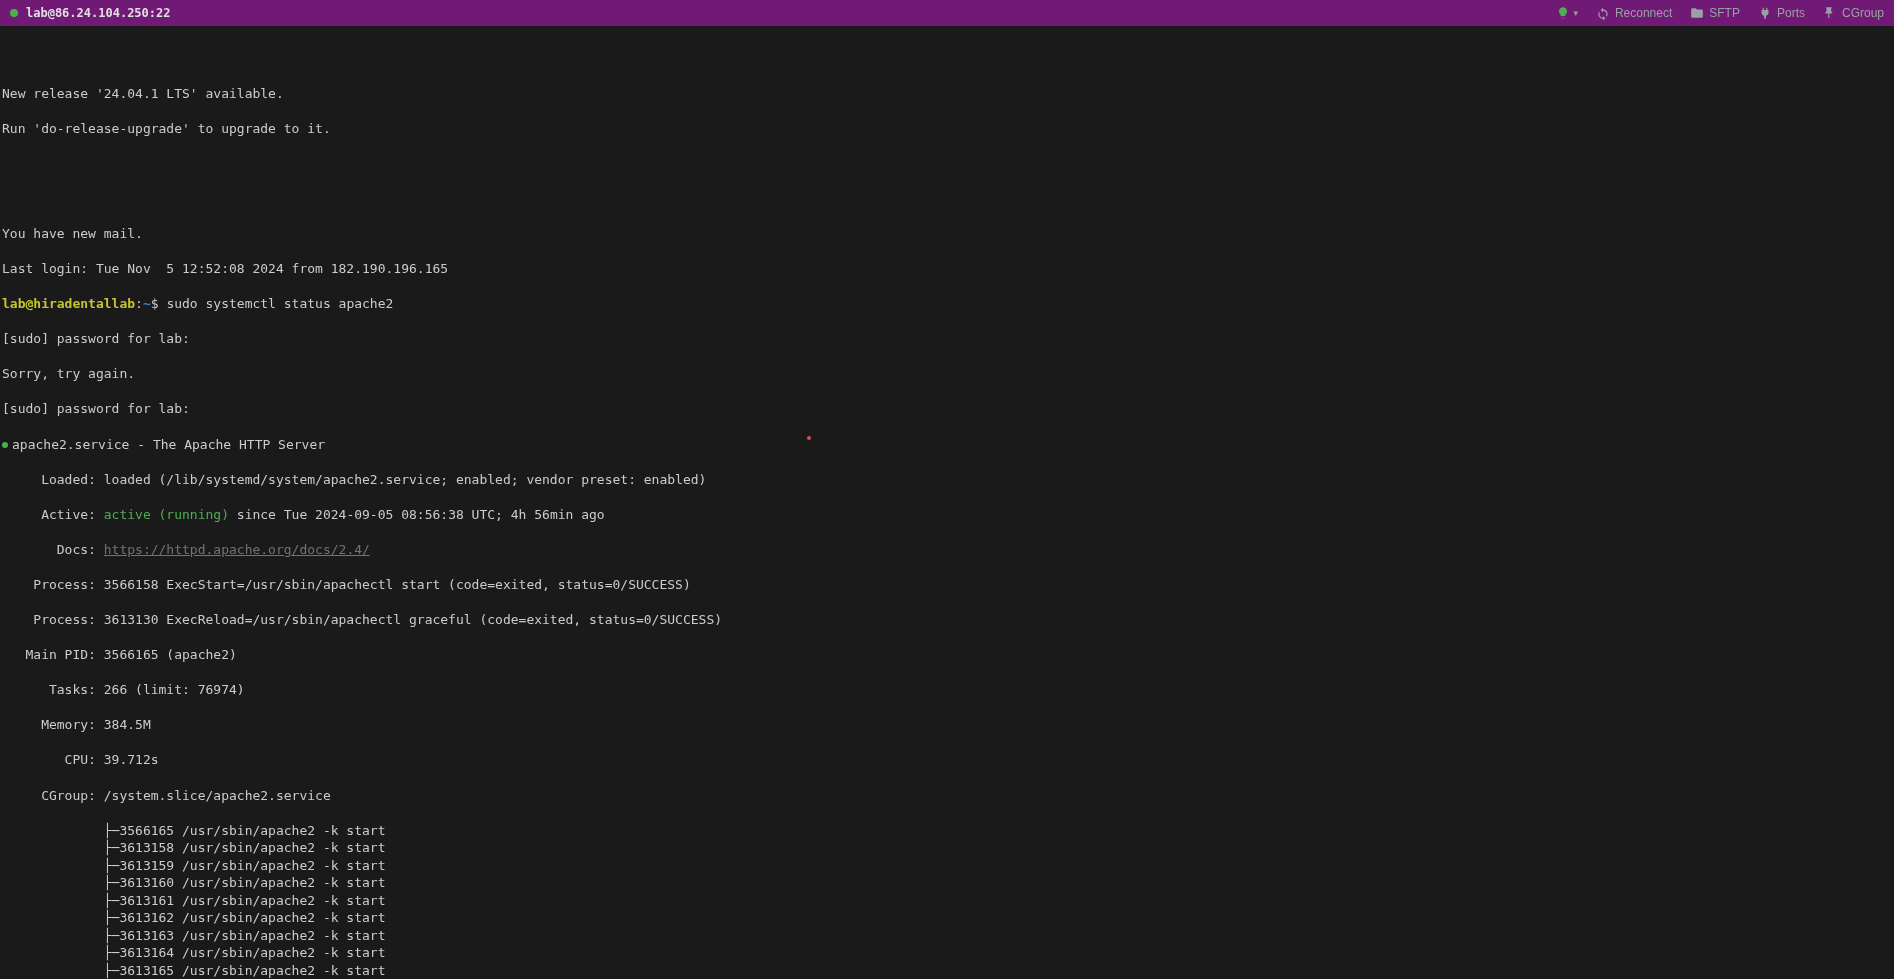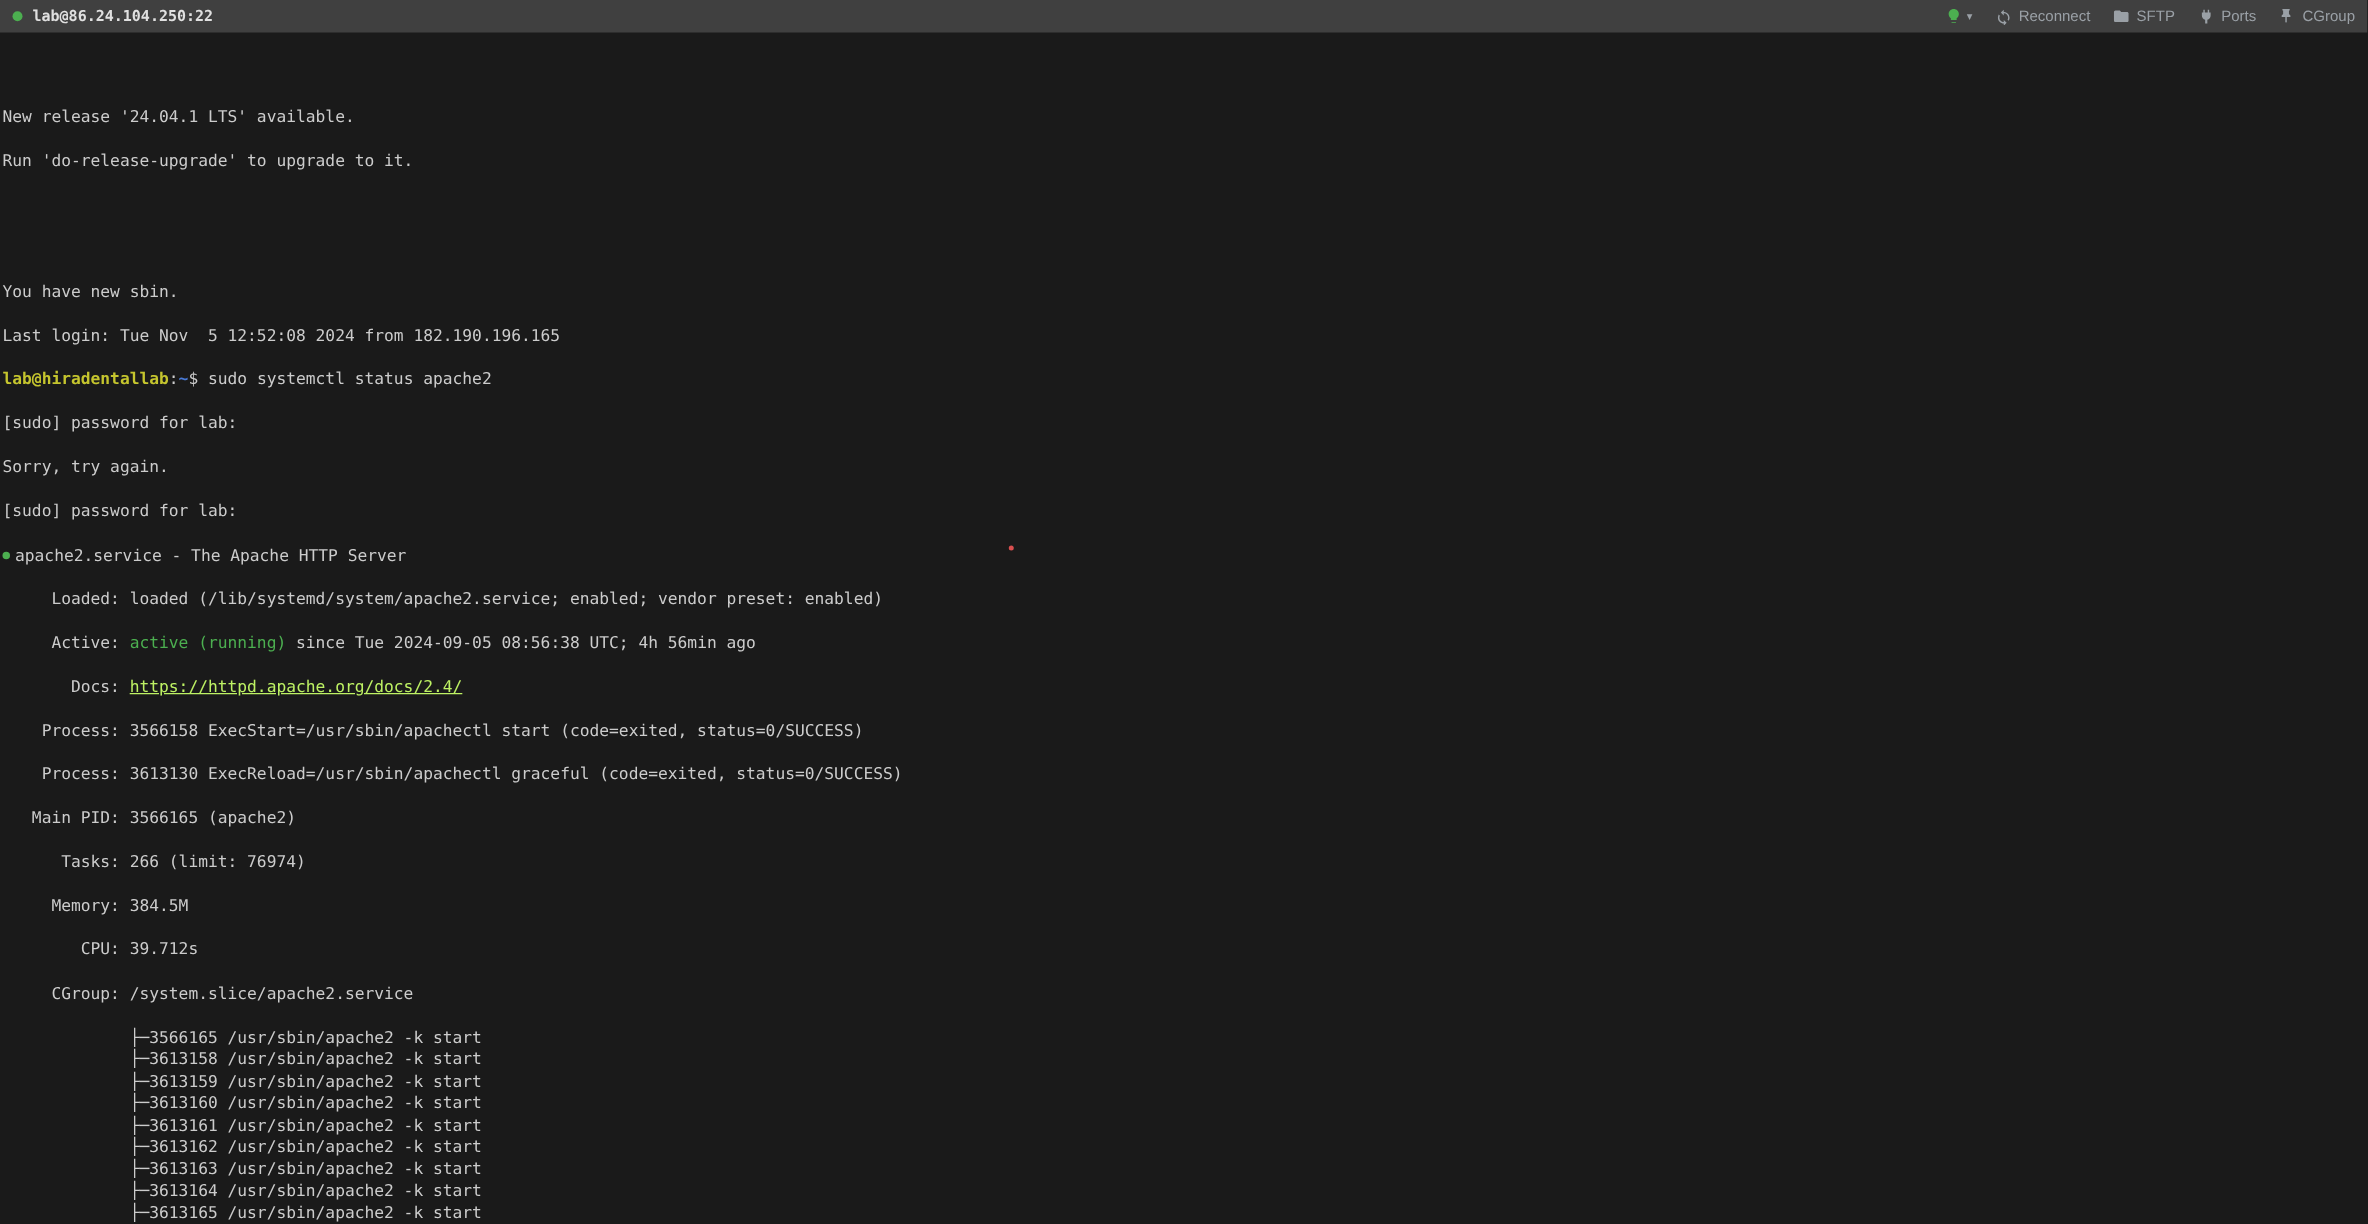--- a/index.html
+++ b/index.html
@@ -12,21 +12,21 @@
     line-height: 1.35;
     overflow: hidden;
   }
 
   .titlebar {
     display: flex;
     align-items: center;
     justify-content: space-between;
     height: 26px;
     padding: 0 10px;
-    background: #404040;
+    background: #701a75;
   }
   .titlebar-left {
     display: flex;
     align-items: center;
     gap: 8px;
   }
   .status-dot {
     width: 8px; height: 8px; border-radius: 50%;
     background: #4caf50;
   }
@@ -58,21 +58,21 @@
     white-space: pre;
     height: calc(100% - 26px);
     overflow: auto;
     position: relative;
   }
   .line { white-space: pre; }
   .prompt-user { color: #c5c52e; font-weight: bold; }
   .prompt-sep  { color: #cccccc; }
   .prompt-path { color: #4a7bd8; font-weight: bold; }
   .active-green { color: #4caf50; font-weight: normal; }
-  .link { text-decoration: underline; color: #bef264; }
+  .link { text-decoration: underline; color: #737373; }
   .bullet-green {
     display: inline-block;
     width: 6px; height: 6px; border-radius: 50%;
     background: #4caf50;
     vertical-align: middle;
     margin-right: 4px;
   }
   .red-dot {
     position: absolute;
     width: 4px; height: 4px;
@@ -126,21 +126,21 @@
     </span>
   </div>
 </div>
 
 <div class="terminal">
 <div class="line"> </div>
 <div class="line">New release '24.04.1 LTS' available.</div>
 <div class="line">Run 'do-release-upgrade' to upgrade to it.</div>
 <div class="line"> </div>
 <div class="line"> </div>
-<div class="line">You have new sbin.</div>
+<div class="line">You have new mail.</div>
 <div class="line">Last login: Tue Nov  5 12:52:08 2024 from 182.190.196.165</div>
 <div class="line"><span class="prompt-user">lab@hiradentallab</span><span class="prompt-sep">:</span><span class="prompt-path">~</span><span class="prompt-sep">$</span> <span>sudo systemctl status apache2</span></div>
 <div class="line">[sudo] password for lab:</div>
 <div class="line">Sorry, try again.</div>
 <div class="line">[sudo] password for lab:</div>
 <div class="line"><span class="bullet-green"></span><span>apache2.service - The Apache HTTP Server</span></div>
 <div class="line">     Loaded: loaded (/lib/systemd/system/apache2.service; enabled; vendor preset: enabled)</div>
 <div class="line"><span>     Active: </span><span class="active-green">active (running)</span><span> since Tue 2024-09-05 08:56:38 UTC; 4h 56min ago</span></div>
 <div class="line"><span>       Docs: </span><span class="link">https://httpd.apache.org/docs/2.4/</span></div>
 <div class="line">    Process: 3566158 ExecStart=/usr/sbin/apachectl start (code=exited, status=0/SUCCESS)</div>

